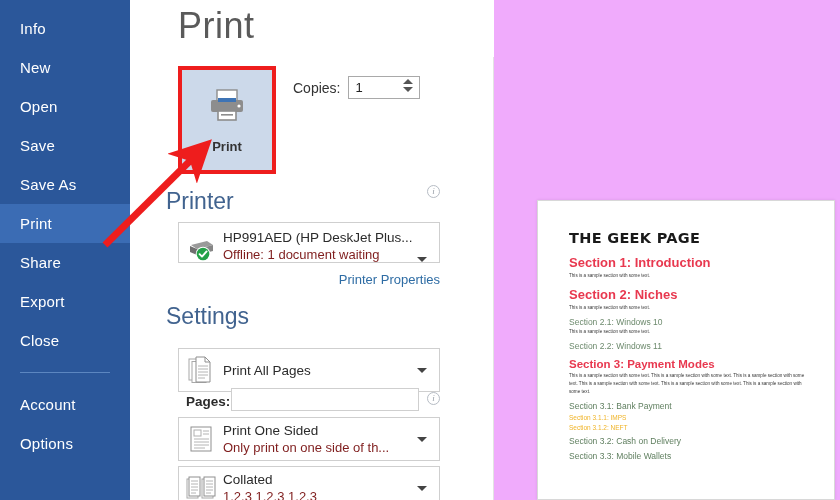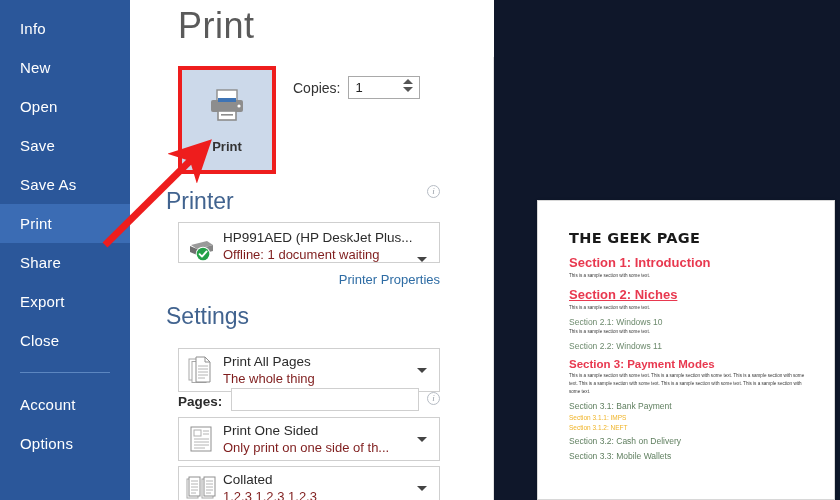--- a/index.html
+++ b/index.html
@@ -93,29 +93,29 @@
   .combo .t2 { font-size:13px; color:#7f1d1d; white-space:nowrap; margin-top:2px;}
   .caret {
     width:0;height:0;border-left:5px solid transparent;border-right:5px solid transparent;
     border-top:5px solid #444; margin-right:12px; flex:none;
   }
 
   .link-props {
     position:absolute; right:0; font-size:13px; color:#2e6ca4;
   }
 
-  .pages-label { position:absolute; left:48px; font-size:13.5px; color:#2b2b2b; font-weight:600;}
+  .pages-label { position:absolute; left:56px; font-size:13.5px; color:#2b2b2b; font-weight:600;}
   .pages-input {
     position:absolute; left:101px; width:188px; height:23px;
     border:1px solid #cfcfcf; background:#fff;
   }
 
   
   .divider-v { position:absolute; left:493px; top:57px; width:1px; height:443px; background:#e3e3e3; }
-  .preview-area { position:absolute; left:494px; top:0; width:346px; height:500px; background:#0f172a; }
+  .preview-area { position:absolute; left:494px; top:0; width:346px; height:500px; background:#f0abfc; }
   .doc-page {
     position:absolute; left:43px; top:200px; width:298px; height:300px;
     background:#fff; border:1px solid #d8d8d8;
     box-shadow: 0 0 3px rgba(0,0,0,.10);
     overflow:hidden;
   }
   .doc-inner { padding: 29px 26px 0 31px; }
   .doc-h1 { font-size:14.5px; font-weight:700; color:#1a1a1a; letter-spacing:.3px; margin-bottom:9px; font-family:"DejaVu Sans", sans-serif;}
   .doc-h2 { font-size:13px; font-weight:600; margin: 7px 0 2px; }
   .doc-h3 { font-size:8.5px; font-weight:400; margin: 5px 0 1px; }
@@ -238,21 +238,20 @@
           <line x1="10" y1="10" x2="20" y2="10"></line>
               <line x1="10" y1="13" x2="20" y2="13"></line>
           <line x1="10" y1="16" x2="20" y2="16"></line>
               <line x1="10" y1="19" x2="20" y2="19"></line>
           <line x1="10" y1="22" x2="17" y2="22"></line>
         </g>
       </svg>
     </span>
     <span class="txt">
       <div class="t1">Print All Pages</div>
-      <div class="t2">The whole thing</div>
     </span>
     <span class="caret"></span>
   </div>
 
   <div class="pages-label" style="top:394px;">Pages:</div>
   <input class="pages-input" style="top: 388px;" value="" placeholder="">
   <div class="info-icon" style="left:297px; top:392px;">i</div>
 
   <div class="combo" style="top:417px; height:44px;">
     <span class="ico">
@@ -308,21 +307,21 @@
 
 </div>
 
 <div class="divider-v"></div>
 <div class="preview-area">
   <div class="doc-page">
     <div class="doc-inner" id="doc-body">
       <div class="doc-h1">THE GEEK PAGE</div>
     <div class="doc-h2" style="color: rgb(232, 56, 79);">Section 1: Introduction</div>
           <div class="doc-p">This is a sample section with some text.</div>
-          <div class="doc-h2" style="color: rgb(232, 56, 79); text-decoration: underline;">Section 2: Niches</div>
+          <div class="doc-h2" style="color: rgb(232, 56, 79);">Section 2: Niches</div>
           <div class="doc-p">This is a sample section with some text.</div>
           <div class="doc-h3" style="color: rgb(109, 138, 109);">Section 2.1: Windows 10</div>
           <div class="doc-p">This is a sample section with some text.</div>
           <div class="doc-h3" style="color: rgb(109, 138, 109);">Section 2.2: Windows 11</div>
           <div class="doc-h2" style="font-size: 11.5px; color: rgb(232, 56, 79);">Section 3: Payment Modes</div>
           <div class="doc-p">This is a sample section with some text. This is a sample section with some text. This is a sample section with some text. This is a sample section with some text. This is a sample section with some text. This is a sample section with some text.</div>
           <div class="doc-h3" style="color: rgb(95, 127, 95);">Section 3.1: Bank Payment</div>
           <div class="doc-h4" style="color: rgb(240, 180, 41);">Section 3.1.1: IMPS</div>
           <div class="doc-h4" style="color: rgb(240, 180, 41);">Section 3.1.2: NEFT</div>
           <div class="doc-h3" style="color: rgb(95, 127, 95);">Section 3.2: Cash on Delivery</div>

